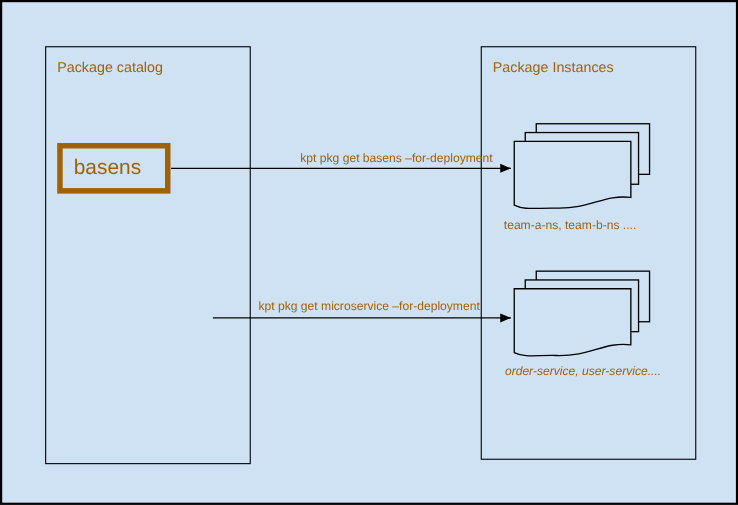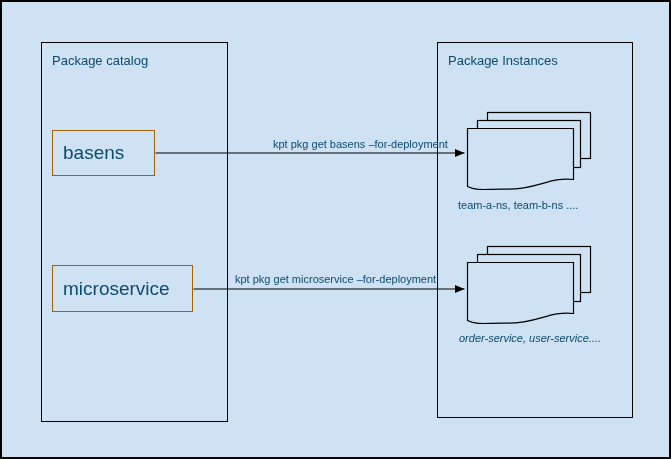--- a/index.html
+++ b/index.html
@@ -31,21 +31,21 @@
     position: absolute;
     left: 10px;
     top: 10px;
     font-size: 13px;
     white-space: nowrap;
   }
   .catalog-frame   { left: 41px;  top: 42px; width: 185px; height: 378px; }
   .instances-frame { left: 437px; top: 42px; width: 194px; height: 374px; }
   .pkg-box {
     position: absolute;
-    border: 1px solid #a16207;
+    border: 5px solid #a16207;
     background: transparent;
     display: flex;
     align-items: center;
     padding-left: 10px;
     box-sizing: border-box;
     font-size: 19px;
     white-space: nowrap;
     z-index: 1;
   }
   .pkg-basens       { left: 52px; top: 130px; width: 103px; height: 46px; }
@@ -71,35 +71,32 @@
     left: 0; top: 0;
     width: 671px;
     height: 459px;
     z-index: 2;
     pointer-events: none;
   }
 </style>
 </head>
 <body>
 
-<div class="canvas" style="background: rgb(207, 226, 243); color: #0c4a6e;">
+<div class="canvas" style="background: rgb(207, 226, 243); color: #a16207;">
 
   <div class="frame catalog-frame">
     <div class="frame-title">Package catalog</div>
   </div>
 
   <div class="frame instances-frame">
     <div class="frame-title">Package Instances</div>
   </div>
 
   <div class="pkg-box pkg-basens">
     <span>basens</span>
-  </div>
-  <div class="pkg-box pkg-microservice">
-    <span>microservice</span>
   </div>
 
   <svg class="shapes-layer" viewBox="0 0 671 459" xmlns="http://www.w3.org/2000/svg">
     <defs>
       <marker id="arrowhead" viewBox="0 0 10 10" refX="9" refY="5" markerWidth="9" markerHeight="9" orient="auto">
         <path d="M0,1.2 L9,5 L0,8.8 Z" fill="#000"></path>
       </marker>
       <g id="doc-stack">
         <rect x="487.5" y="112.5" width="103" height="46" fill="#cfe2f3" stroke="#000" stroke-width="1.2"></rect>
         <rect x="477.5" y="120.5" width="103" height="47" fill="#cfe2f3" stroke="#000" stroke-width="1.2"></rect>

